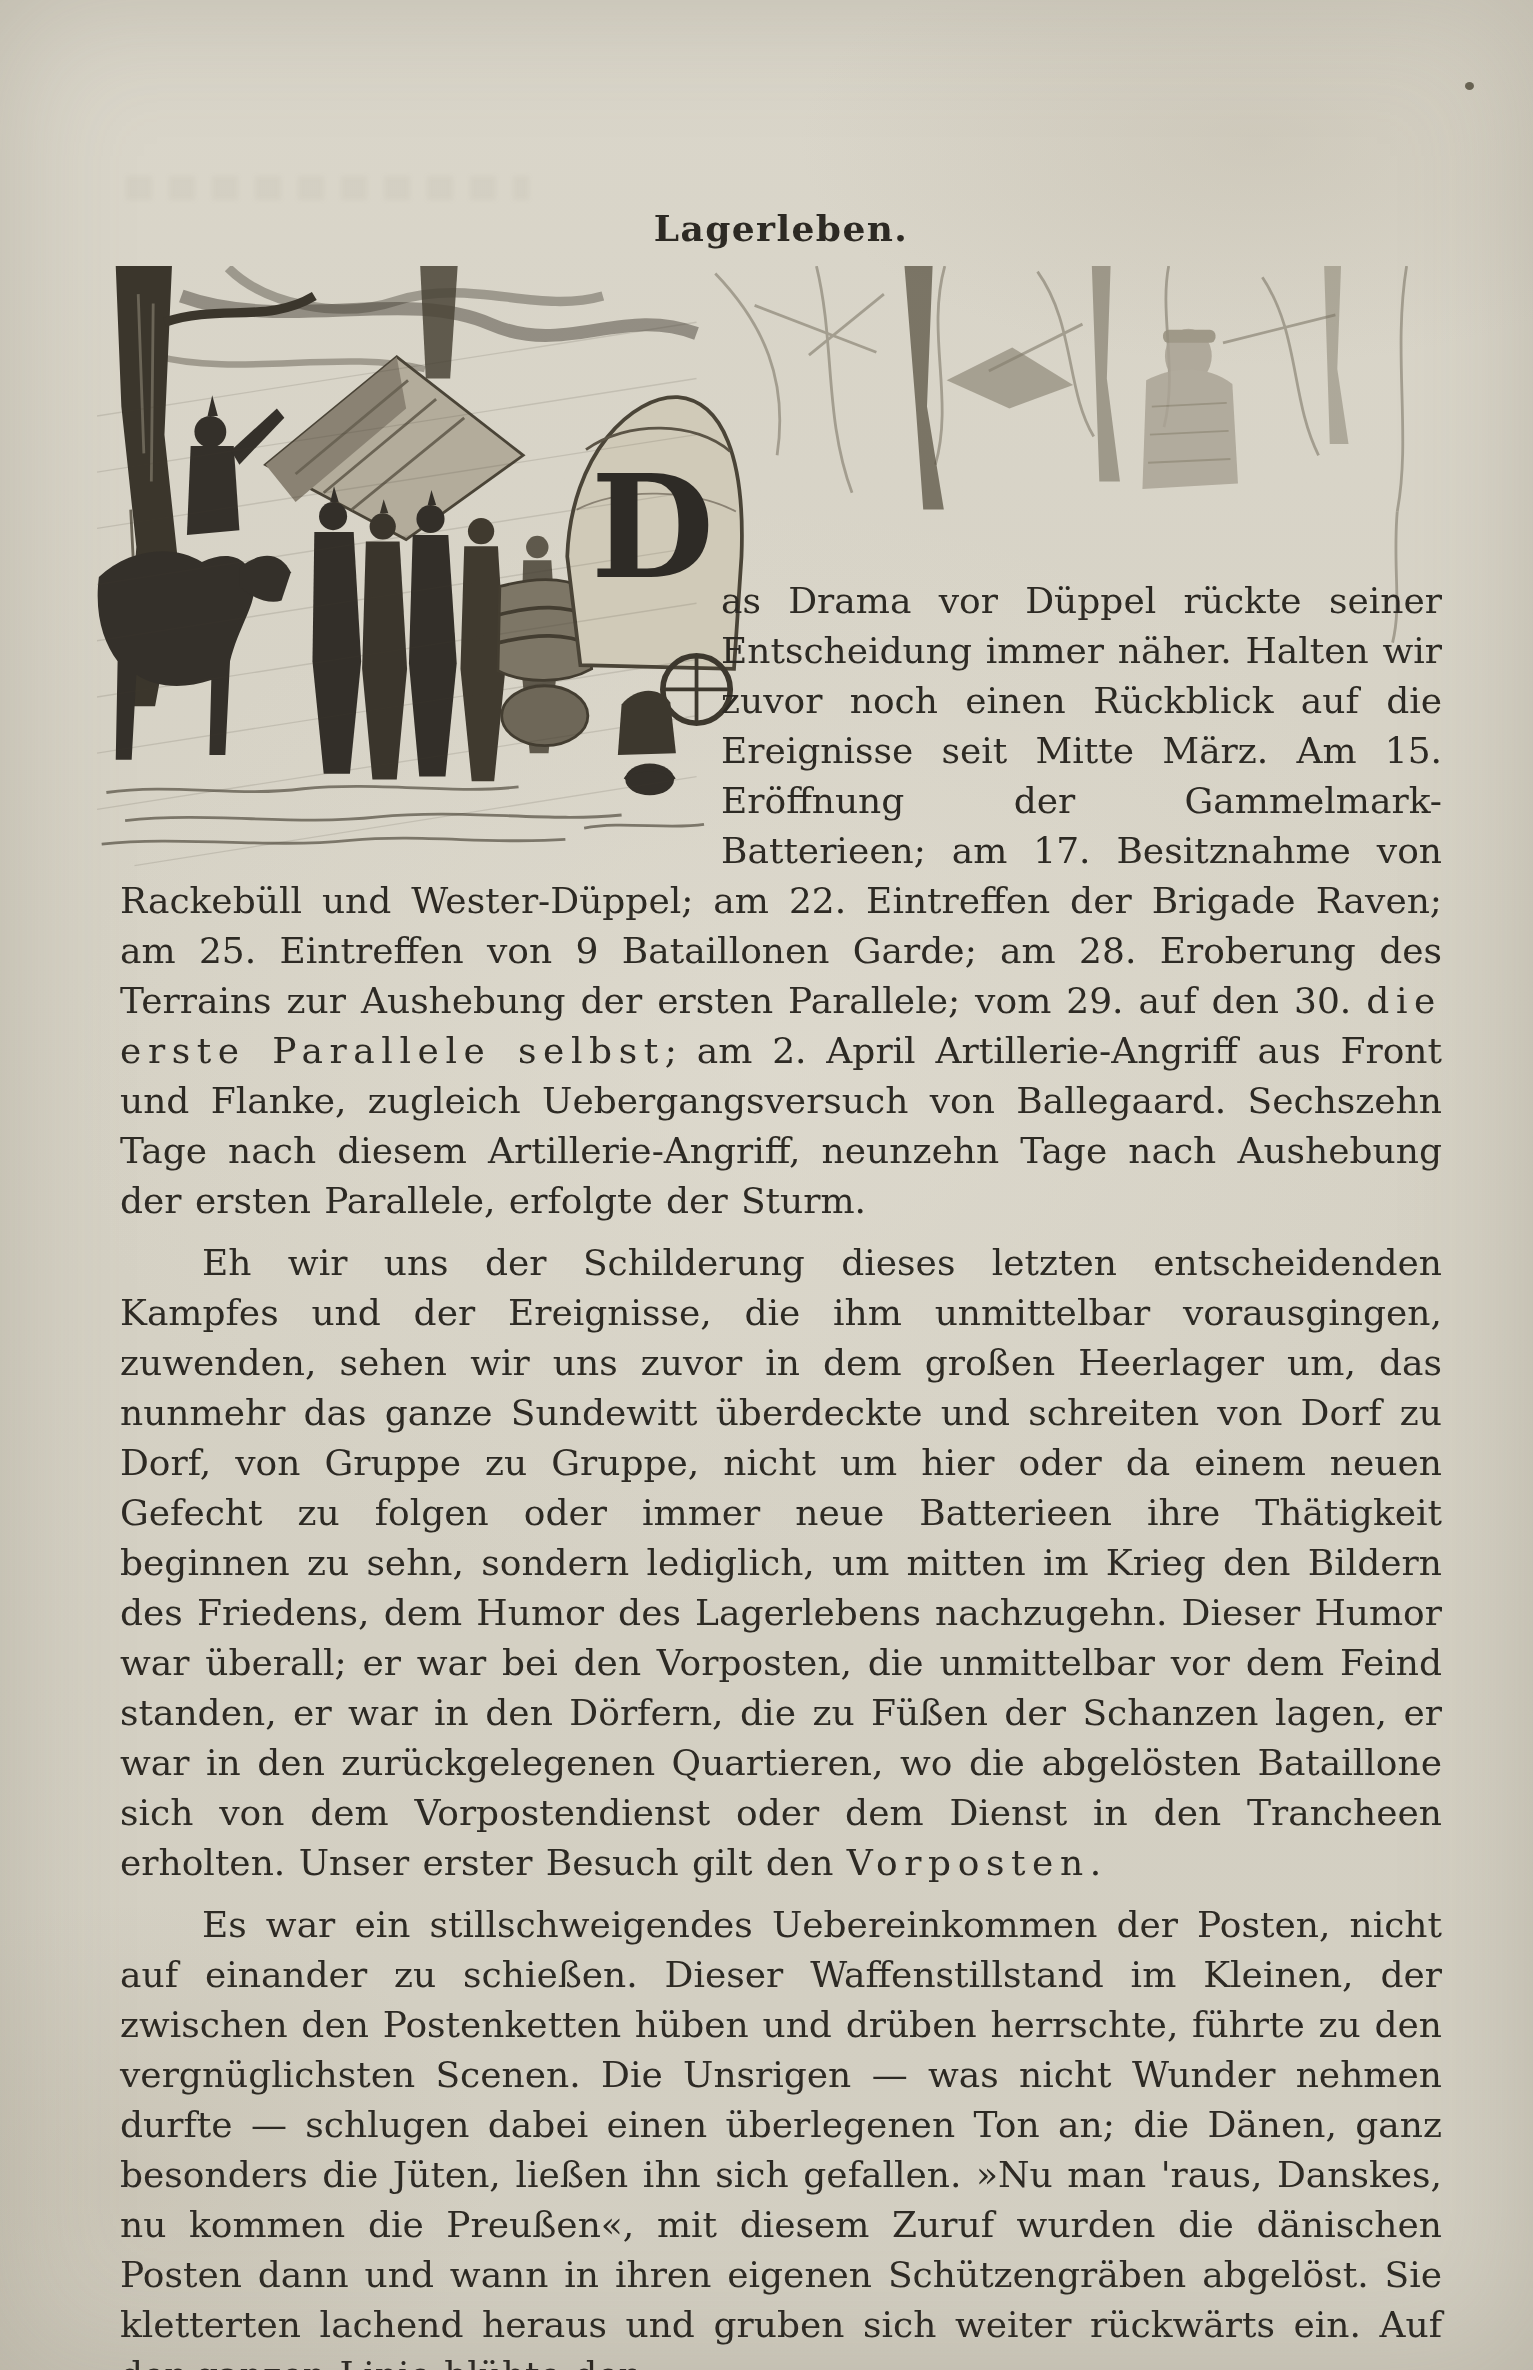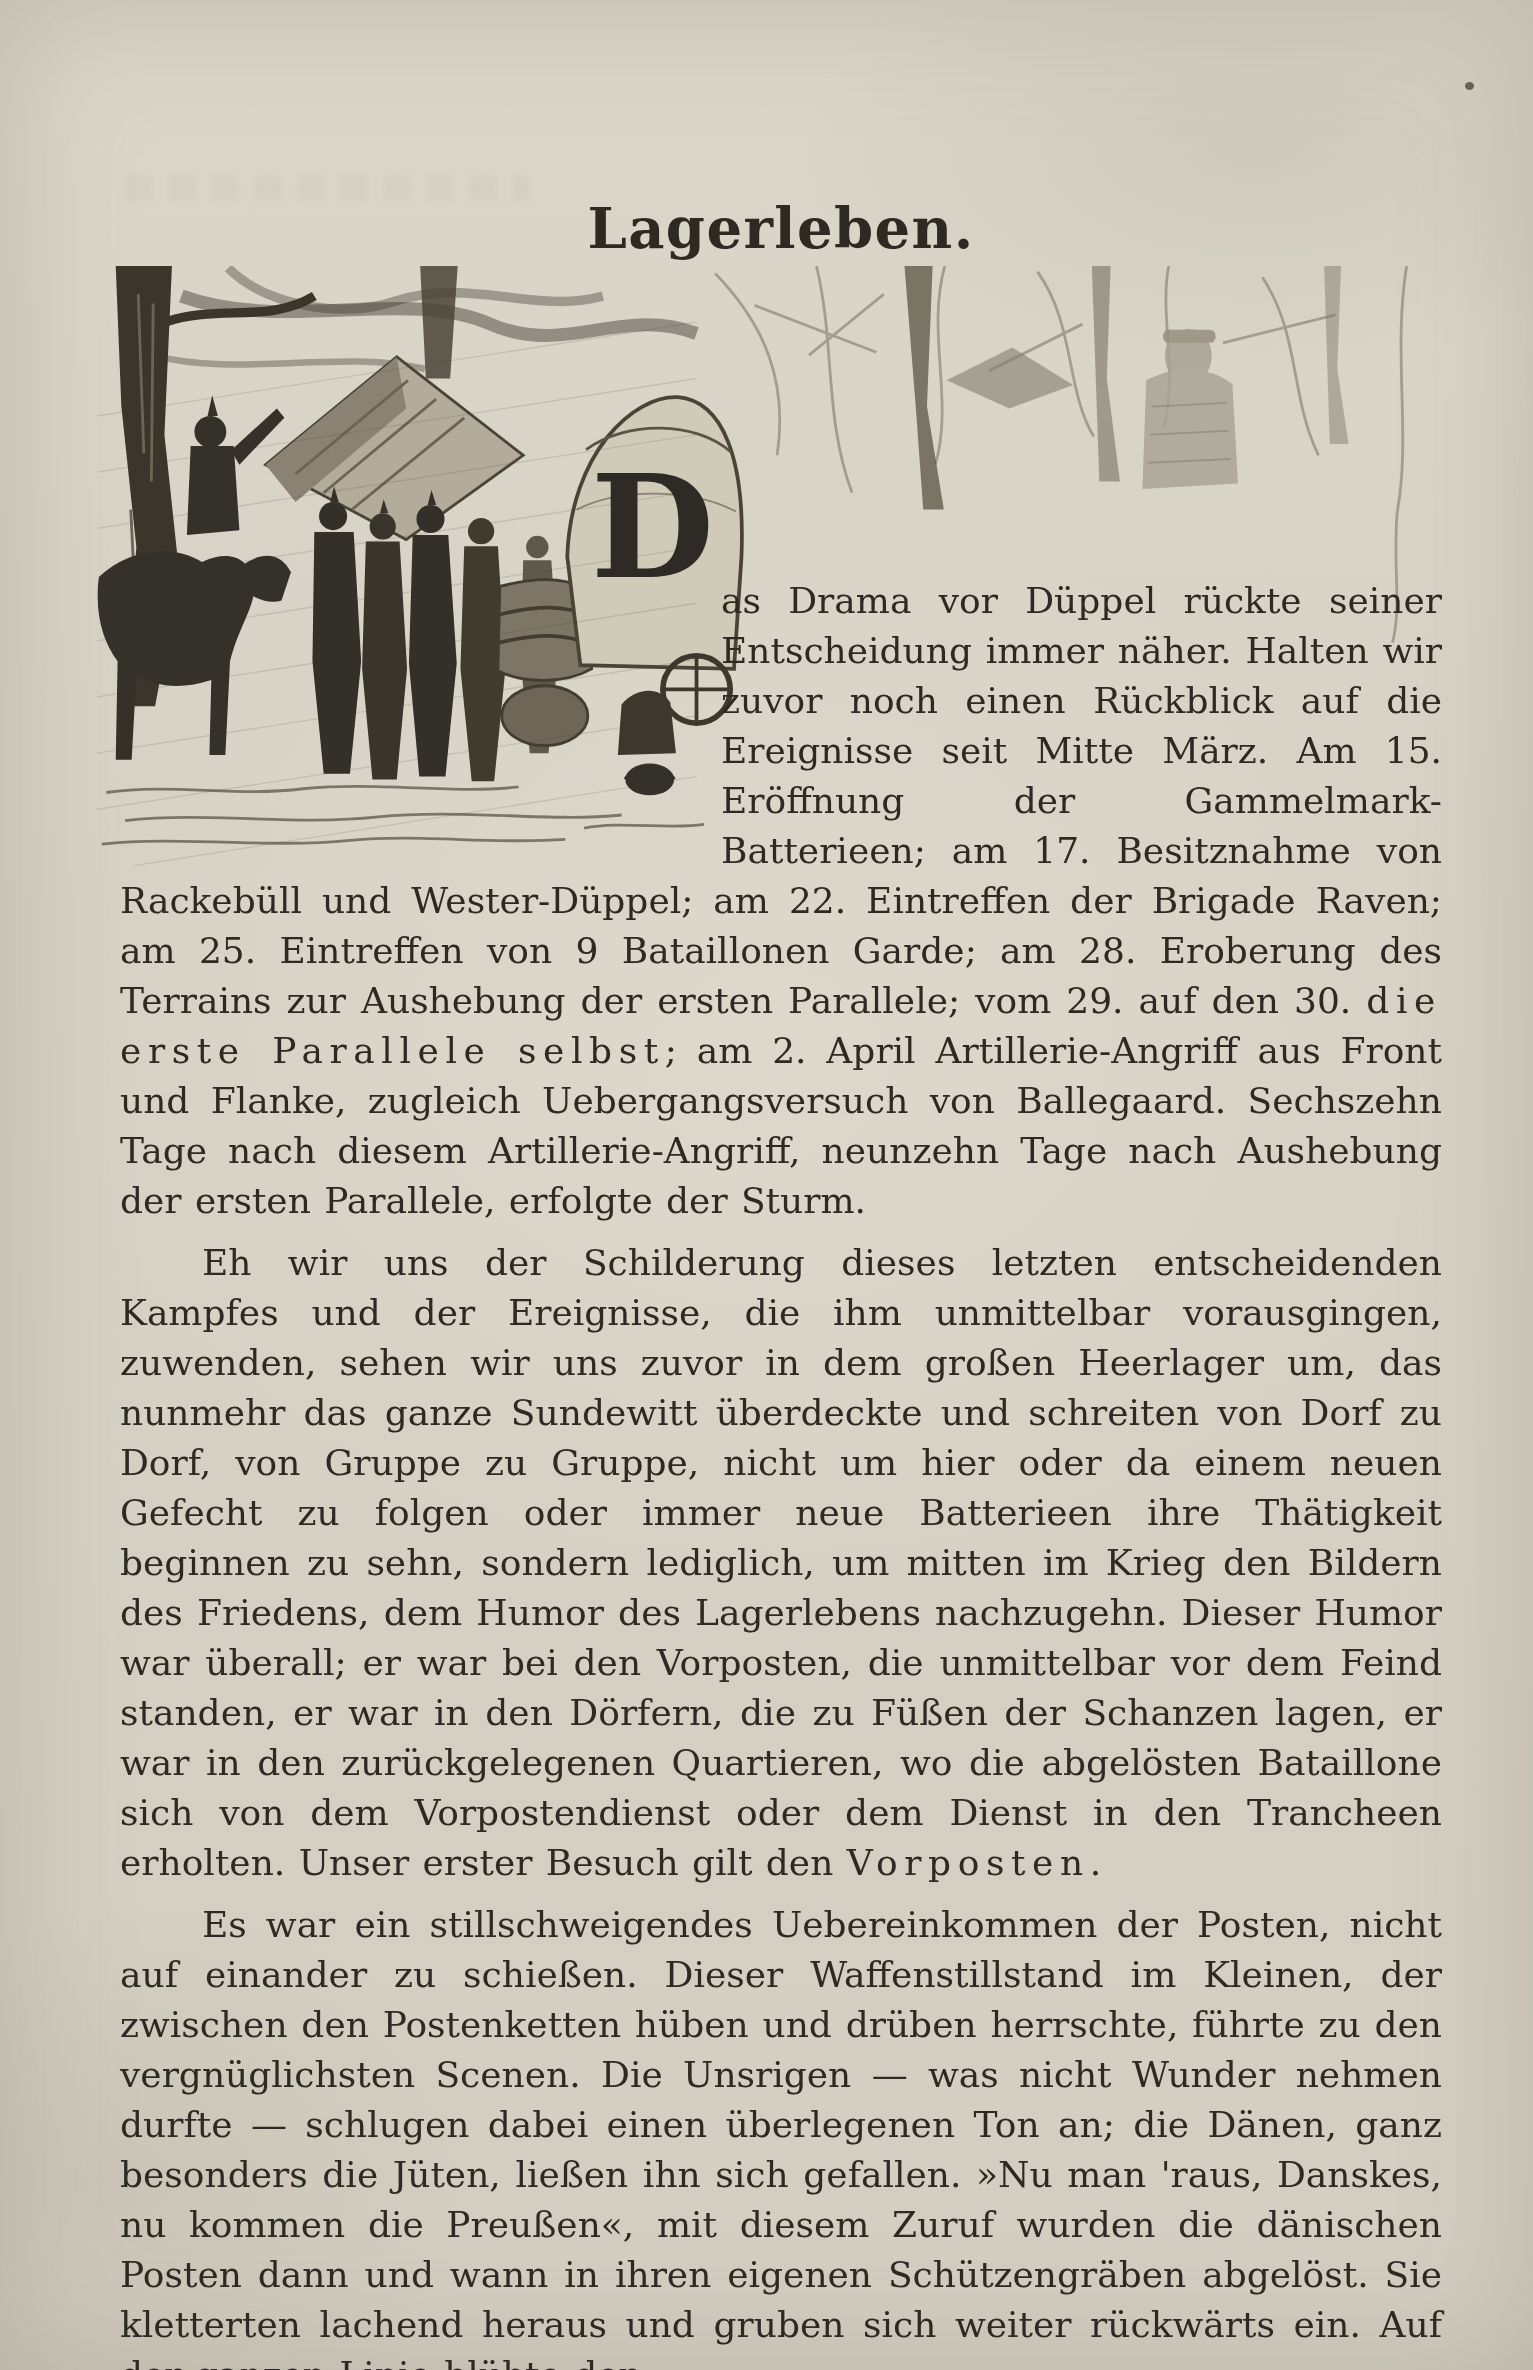--- a/index.html
+++ b/index.html
@@ -15,21 +15,21 @@
       radial-gradient(ellipse 656px 319px at 82% 6%, rgba(186,179,162,0.35), transparent 70%),
       radial-gradient(ellipse 525px 394px at 8% 92%, rgba(182,174,156,0.30), transparent 70%),
       radial-gradient(ellipse 937px 750px at 50% 45%, rgba(226,222,211,0.55), transparent 75%),
       linear-gradient(180deg, #dad6ca 0%, #d6d2c5 40%, #d2cec1 100%);
     box-shadow: inset 0 0 131px rgba(118,110,92,0.28);
   }
   .content { padding: 0 80px 0 108px; }
   .title {
     margin: 197px 0 0 0;
     text-align: center;
-    font-size: 56px;
+    font-size: 36px;
     line-height: 63px;
     font-weight: 700;
     letter-spacing: 1.4px;
   }
   .opening { position: relative; }
   .art {
     position: absolute;
     top: -5.6px;
     left: -11.2px;
     width: 1363px;

